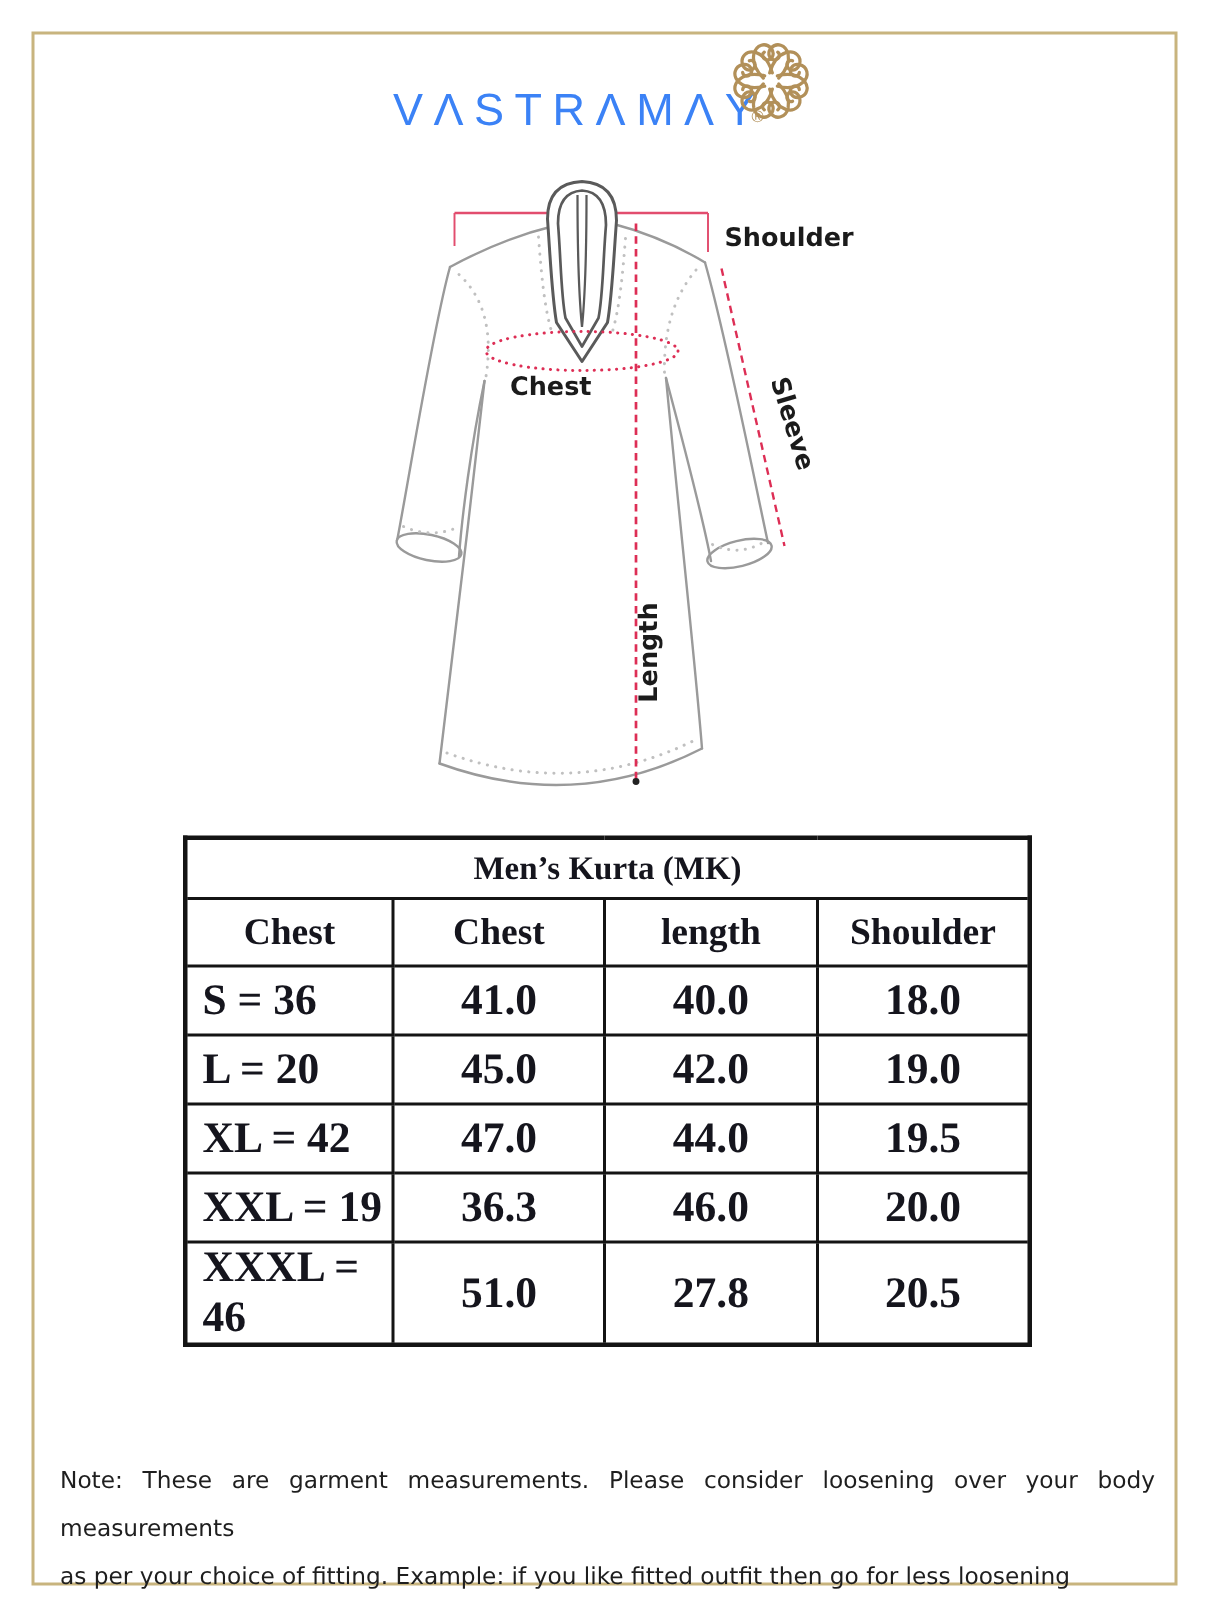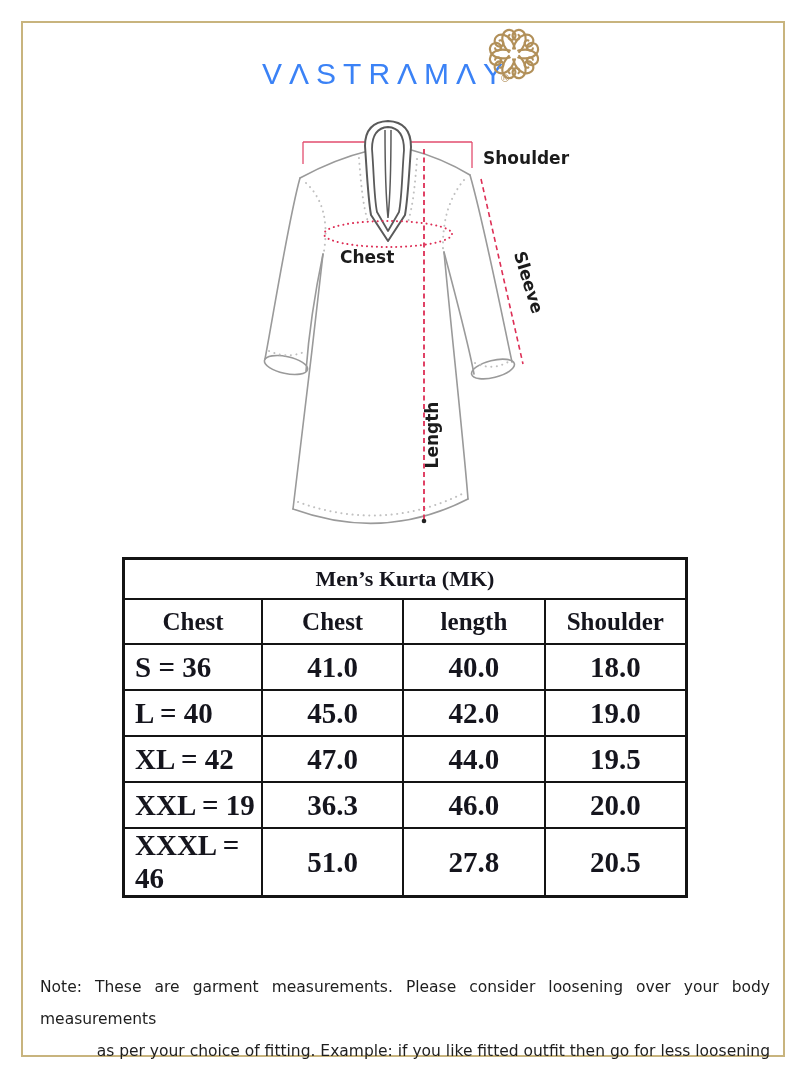--- a/index.html
+++ b/index.html
@@ -38,21 +38,21 @@
   tr.header-row td{height:43px;font-size:25px;}
   tr.data-row td{height:44px;font-size:29px;}
   tr.data-row td.size-cell{text-align:left;padding-left:10px;}
   
   .note{
     position:absolute;left:40px;top:971px;width:730px;
     font-size:15.5px;line-height:32px;color:#1e1e1e;
     font-family:"DejaVu Sans",sans-serif;
   }
   .note .l1{text-align:justify;text-align-last:justify;}
-  .note .l2{text-align:right;}
+  .note .l2{text-align:left;}
 </style>
 </head>
 <body>
 
 <div class="page">
 
   <div class="gold-frame"></div>
 
   <div class="logo-text">VΛSTRΛMΛY</div>
   <div class="logo-reg">®</div>
@@ -141,21 +141,21 @@
         <td>length</td>
         <td>Shoulder</td>
       </tr>
       <tr class="data-row">
         <td class="size-cell">S = 36</td>
         <td>41.0</td>
         <td>40.0</td>
         <td>18.0</td>
       </tr>
       <tr class="data-row">
-        <td class="size-cell">L = 40</td>
+        <td class="size-cell">L = 20</td>
         <td>45.0</td>
         <td>42.0</td>
         <td>19.0</td>
       </tr>
       <tr class="data-row">
         <td class="size-cell">XL = 42</td>
         <td>47.0</td>
         <td>44.0</td>
         <td>19.5</td>
       </tr>

